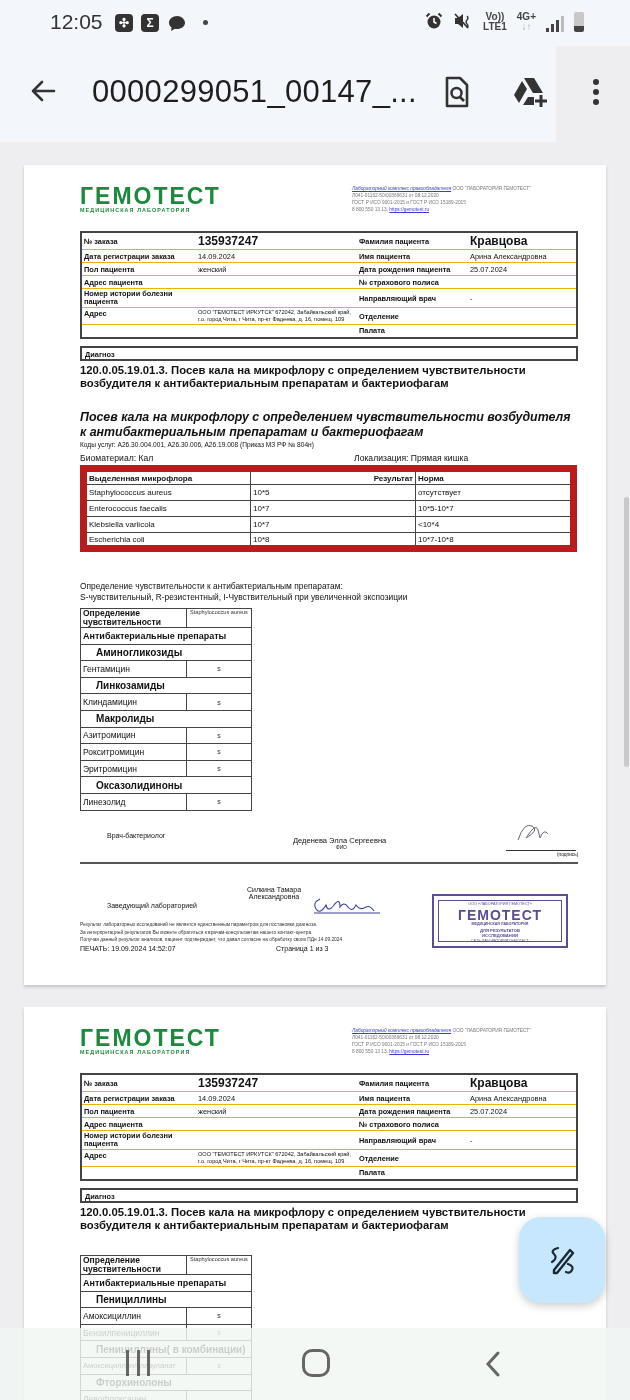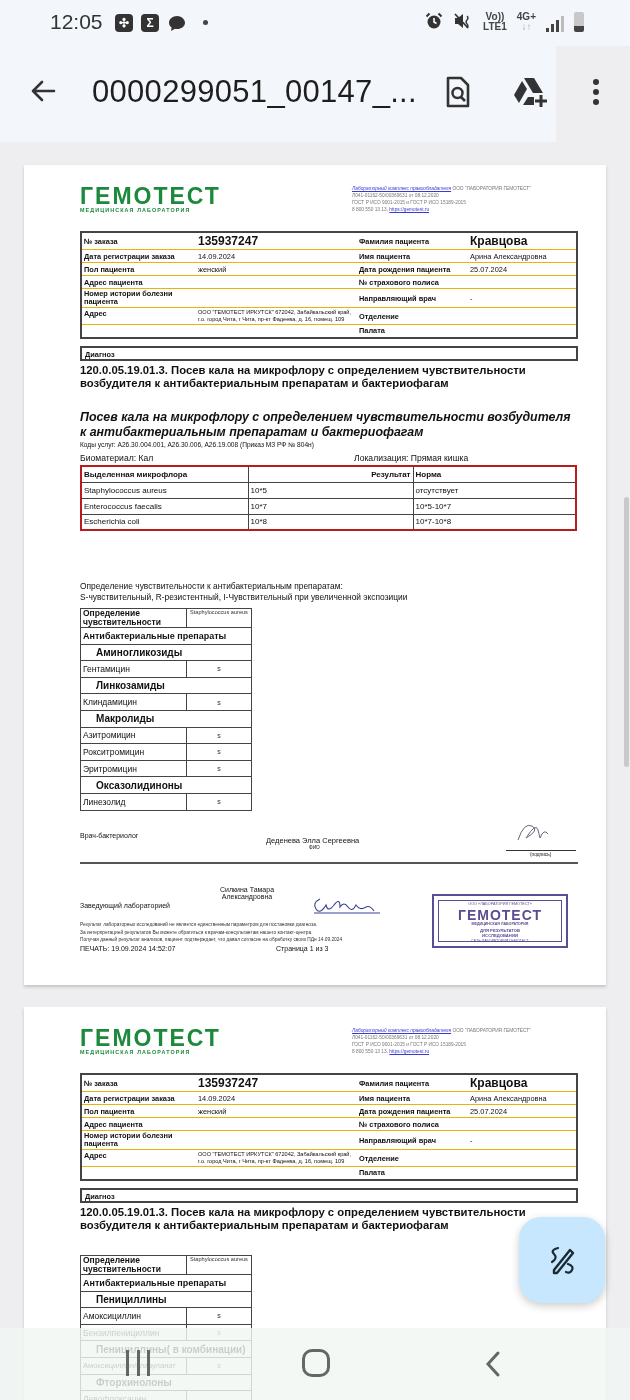--- a/index.html
+++ b/index.html
@@ -6,21 +6,21 @@
   html, body { width: 630px; height: 1400px; overflow: hidden; background: #eeeef0; font-family: "Liberation Sans", sans-serif; color: #111; }
   .statusbar { position: absolute; left: 0; top: 0; width: 630px; height: 46px; background: #f3f7fb; }
   .statusbar .time { position: absolute; left: 50px; top: 10px; font-size: 21px; color: #333; }
   .sb-icon { position: absolute; top: 14px; width: 18px; height: 18px; border-radius: 4px; background: #333; color: #fff; font-size: 12px; text-align: center; line-height: 18px; font-weight: bold; }
   .sb-dot { position: absolute; left: 203px; top: 20px; width: 5px; height: 5px; border-radius: 50%; background: #444; }
   .sb-right { position: absolute; right: 46px; top: 12px; display: flex; align-items: flex-end; gap: 10px; color: #444; font-size: 11px; }
   .sb-right .small { font-size: 10px; line-height: 10px; text-align: center; font-weight: bold; }
   .battery { width: 10px; height: 20px; border-radius: 2px; background: linear-gradient(#c8c8c8 0 70%, #444 70% 100%); }
   .signal { display: flex; align-items: flex-end; gap: 2px; height: 16px; }
   .signal i { display: block; width: 3px; background: #444; }
-  .appbar { position: absolute; left: 0; top: 46px; width: 556px; height: 96px; background: #f3f7fb; text-align: center; }
+  .appbar { position: absolute; left: 0; top: 46px; width: 556px; height: 96px; background: #f3f7fb; }
   .appbar .back { position: absolute; left: 28px; top: 30px; width: 30px; height: 30px; }
   .appbar .title { position: absolute; left: 92px; top: 28px; font-size: 31px; color: #1e1e1e; letter-spacing: 0.3px; }
   .appbar .act { position: absolute; top: 30px; width: 30px; height: 32px; }
   .viewer { position: absolute; left: 0; top: 142px; width: 630px; height: 1258px; background: #eeeef0; overflow: hidden; }
   .page { position: absolute; left: 24px; width: 582px; background: #fff; box-shadow: 0 2px 3px rgba(0,0,0,0.18); }
   .logo { position: absolute; left: 56px; top: 20px; }
   .logo .big { font-size: 23px; font-weight: bold; color: #1c8a3c; letter-spacing: 2px; line-height: 22px; }
   .logo .sub { font-size: 5.4px; font-weight: bold; color: #1c8a3c; letter-spacing: 1.1px; }
   .lab-info { position: absolute; left: 328px; top: 20px; font-size: 4.8px; color: #777; line-height: 7px; width: 230px; }
   .lab-info .lnk { color: #3a3ad0; text-decoration: underline; font-style: italic; }
@@ -33,32 +33,32 @@
   .info td.lbl2 { font-weight: bold; width: 111px; }
   .info .ord { font-size: 12px; font-weight: bold; }
   .info .surname { font-size: 12px; font-weight: bold; }
   .info .addr { font-size: 5.6px; line-height: 7px; }
   .diag { position: absolute; left: 56px; top: 181px; width: 498px; height: 15px; border: 2px solid #444; font-size: 7.4px; font-weight: bold; padding: 2px 3px; }
   .test-title { position: absolute; left: 56px; top: 199px; width: 500px; font-size: 11.3px; font-weight: bold; line-height: 13px; }
   .test-title2 { position: absolute; left: 56px; top: 245px; width: 500px; font-size: 12.4px; font-weight: bold; font-style: italic; line-height: 15px; }
   .codes { position: absolute; left: 56px; top: 276px; font-size: 6.6px; }
   .biomat { position: absolute; left: 56px; top: 288px; font-size: 8.6px; }
   .loc { position: absolute; left: 330px; top: 288px; font-size: 8.6px; }
-  .flora { position: absolute; left: 56px; top: 300px; width: 497px; font-size: 8px; border: 2px solid #b91c1c; padding-left: 12px; }
+  .flora { position: absolute; left: 56px; top: 300px; width: 497px; font-size: 8px; border: 7px solid #b91c1c; padding-left: 12px; }
   .flora td, .flora th { border: 1px solid #444; padding: 1px 2px; height: 16px; text-align: left; }
   .flora th { font-weight: bold; }
   .sens-note { position: absolute; left: 56px; top: 416px; font-size: 8.4px; line-height: 11px; }
   .sens { position: absolute; left: 56px; top: 443px; width: 172px; font-size: 8.5px; }
   .sens td { border: 1px solid #444; padding: 0 2px; height: 16.6px; }
   .sens td.hd { font-weight: bold; line-height: 9px; }
   .sens td.org { font-size: 5.6px; text-align: center; vertical-align: top; color: #333; line-height: 6px; width: 65px; }
   .sens td.grp { font-weight: bold; font-size: 9px; }
   .sens td.cls { font-weight: bold; font-size: 10px; padding-left: 15px; border-bottom: none; }
   .sens td.res { text-align: center; font-size: 7px; color: #333; }
-  .sig1 { position: absolute; font-size: 7px; }
+  .sig1 { position: absolute; font-size: 7px; margin-left: 27px; }
   .hr { position: absolute; left: 56px; width: 498px; height: 2px; background: #555; }
   .stamp { position: absolute; left: 408px; top: 729px; width: 136px; height: 54px; border: 2px solid #5b4c94; color: #5b4c94; text-align: center; }
   .stamp .inner { position: absolute; left: 4px; top: 4px; right: 4px; bottom: 4px; border: 1px solid #5b4c94; }
   .stamp .t1 { font-size: 3.8px; margin-top: 1px; }
   .stamp .t2 { font-size: 14px; font-weight: bold; letter-spacing: 1px; line-height: 14px; margin-top: 2px; }
   .stamp .t3 { font-size: 3.6px; font-weight: bold; }
   .stamp .t4 { font-size: 4.2px; font-weight: bold; margin-top: 2px; line-height: 5px; }
   .stamp .t5 { font-size: 3.6px; margin-top: 1px; }
   .disclaimer { position: absolute; left: 56px; top: 756px; font-size: 4.8px; line-height: 7.6px; color: #333; }
   .printed { position: absolute; left: 56px; top: 780px; font-size: 7px; }
@@ -224,20 +224,25 @@
         <td>Staphylococcus aureus</td>
         <td>10*5</td>
         <td>отсутствует</td>
       </tr>
       <tr>
         <td>Enterococcus faecalis</td>
         <td>10*7</td>
         <td>10*5-10*7</td>
       </tr>
       <tr>
+        <td>Klebsiella variicola</td>
+        <td>10*7</td>
+        <td>&lt;10*4</td>
+      </tr>
+      <tr>
         <td>Escherichia coli</td>
         <td>10*8</td>
         <td>10*7-10*8</td>
       </tr>
     </tbody>
       </table>
 
     <div class="sens-note">
       <span>Определение чувствительности к антибактериальным препаратам:</span><br>
       <span>S-чувствительный, R-резистентный, I-Чувствительный при увеличенной экспозиции</span>

